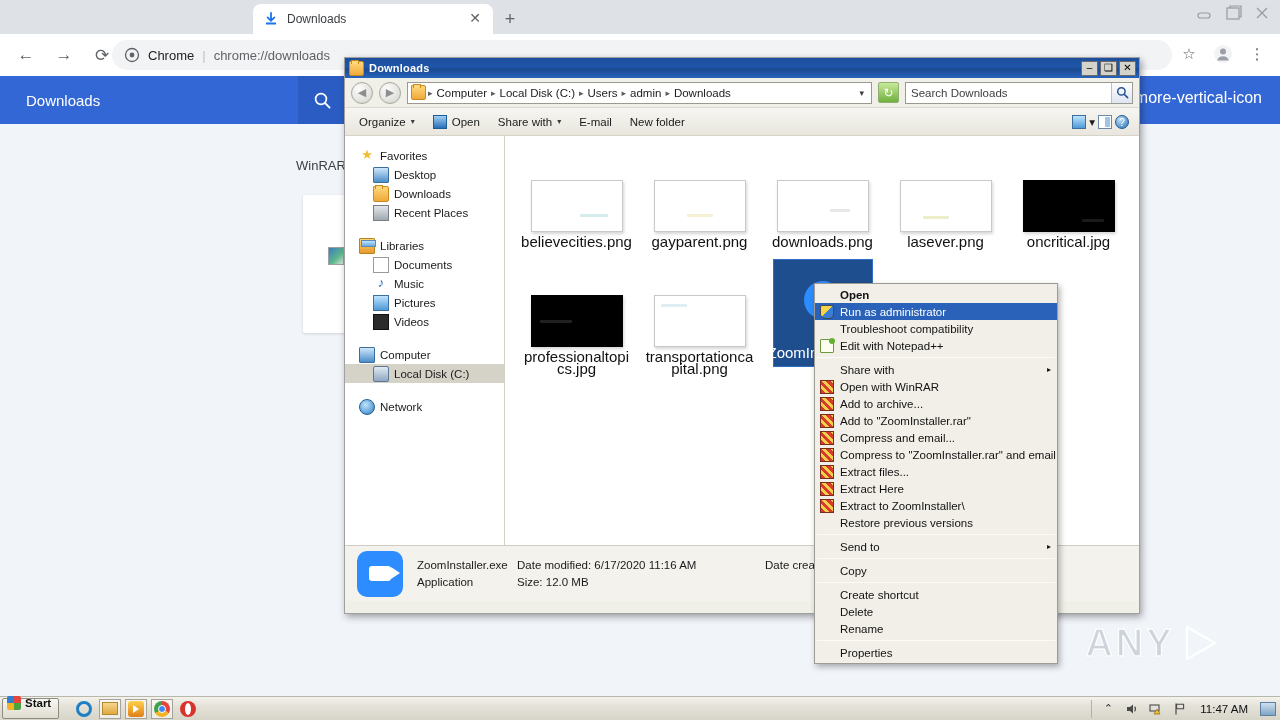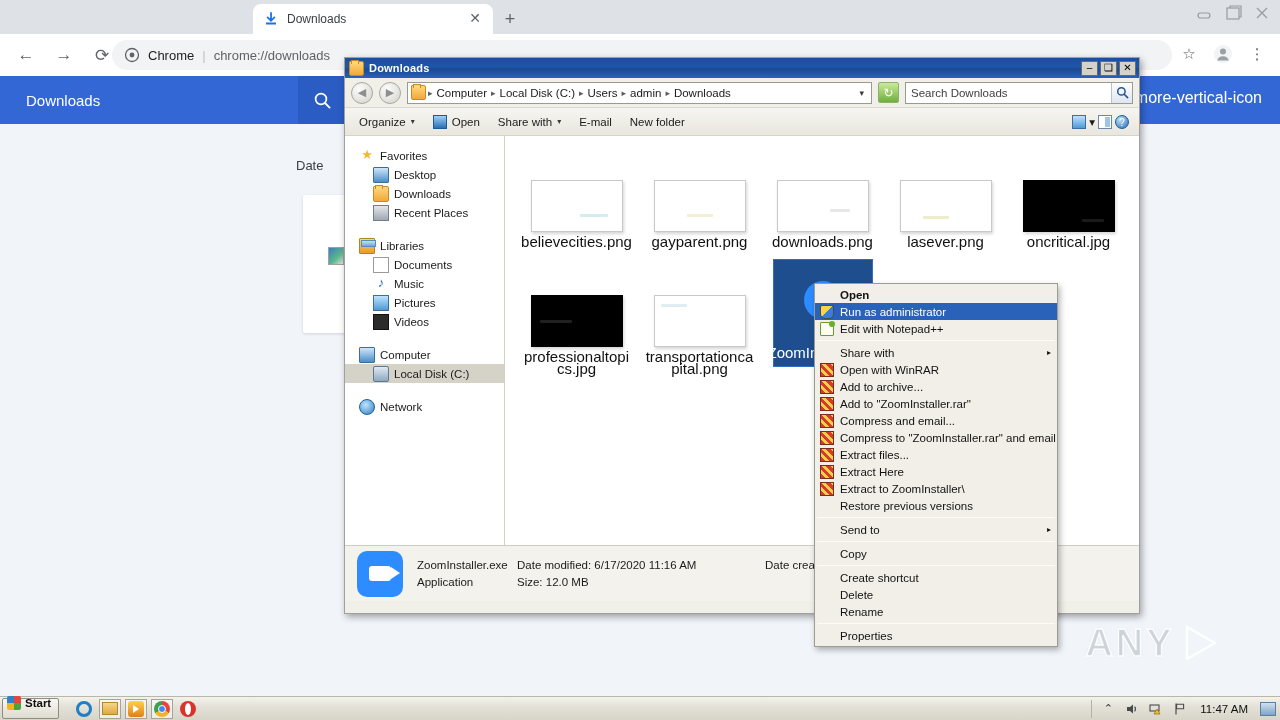--- a/index.html
+++ b/index.html
@@ -379,21 +379,21 @@
     <div class="dl-header">
       <span class="dl-title">Downloads</span>
       <span class="dl-search-box">
         <svg width="19" height="19" viewBox="0 0 19 19">
             <circle cx="8" cy="8" r="5.4" fill="none" stroke="#fff" stroke-width="1.7"></circle>
             <line x1="12" y1="12" x2="16.6" y2="16.6" stroke="#fff" stroke-width="1.8" stroke-linecap="round"></line>
           </svg>
       </span>
       <span class="dl-kebab">more-vertical-icon</span>
     </div>
-    <div class="dl-today">Date</div>
+    <div class="dl-today">WinRAR</div>
     <div class="dl-card">
       <span class="dl-thumb"></span>
     </div>
   </div>
 
   <div class="watermark">
     <span>ANY</span>
     <span class="wm-play">
       <svg width="42" height="40" viewBox="0 0 42 40">
           <path d="M8 4 L36 20 L8 36 Z" fill="none" stroke="rgba(255,255,255,.92)" stroke-width="2.4" stroke-linejoin="round"></path>
@@ -633,20 +633,24 @@
   <div class="ctx">
     <div class="ctx-item bold">
       <span class="ctx-ico"></span>
       <span>Open</span>
     </div>
     <div class="ctx-item hl">
       <span class="ctx-ico ic-shield"></span>
       <span>Run as administrator</span>
     </div>
     <div class="ctx-item">
+      <span class="ctx-ico"></span>
+      <span>Troubleshoot compatibility</span>
+    </div>
+    <div class="ctx-item">
       <span class="ctx-ico ic-npp"></span>
       <span>Edit with Notepad++</span>
     </div>
     <div class="ctx-sep"></div>
     <div class="ctx-item">
       <span class="ctx-ico"></span>
       <span>Share with</span>
       <span class="ctx-sub">▸</span>
     </div>
     <div class="ctx-item">

